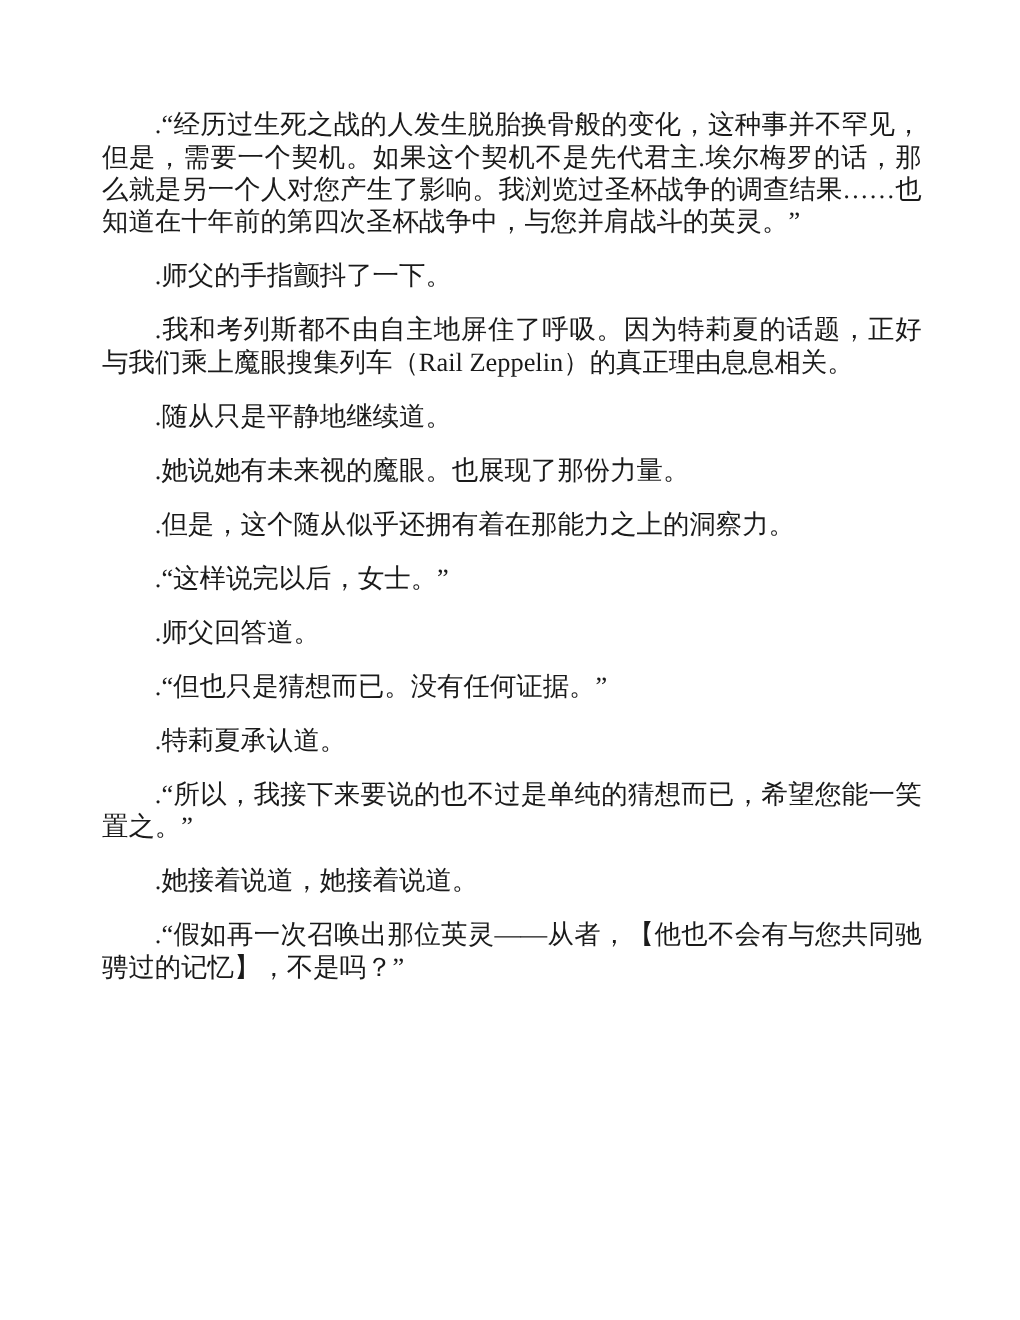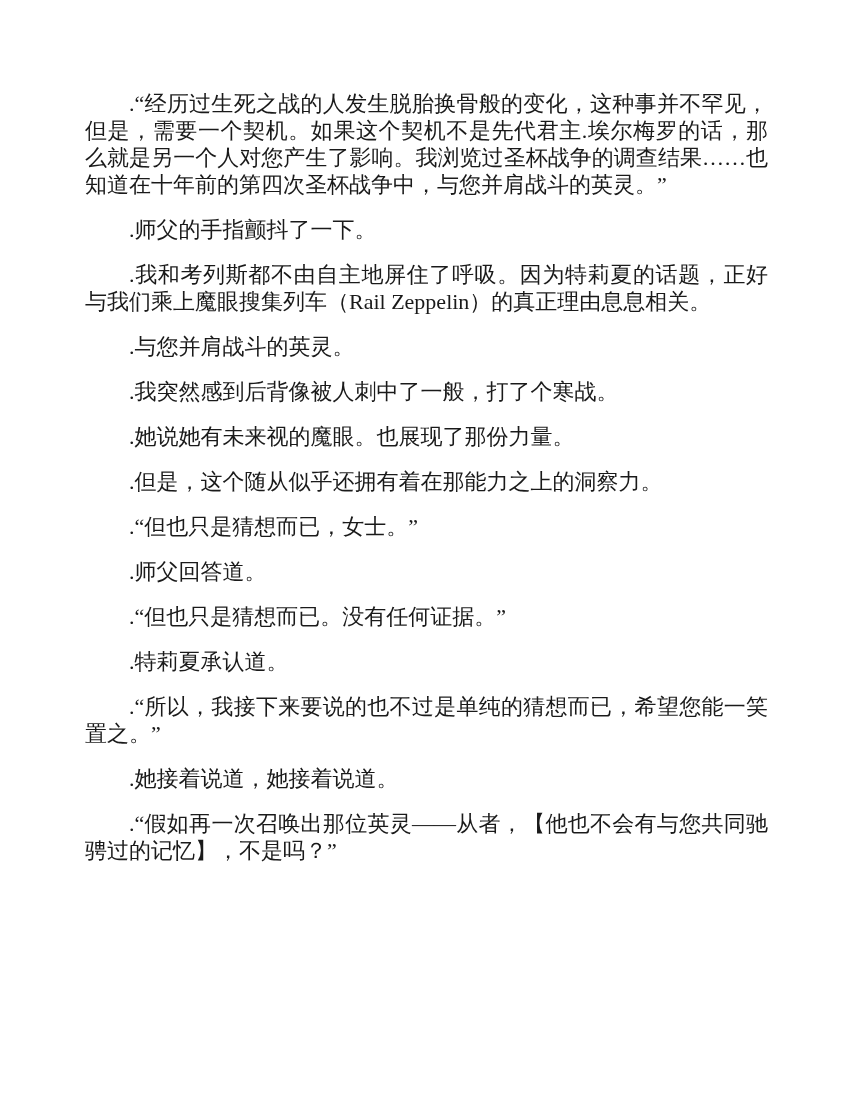--- a/index.html
+++ b/index.html
@@ -31,25 +31,24 @@
   }
 </style>
 </head>
 <body>
 
 <div class="page">
   <div class="content">
     <p>.“经历过生死之战的人发生脱胎换骨般的变化，这种事并不罕见，但是，需要一个契机。如果这个契机不是先代君主.埃尔梅罗的话，那么就是另一个人对您产生了影响。我浏览过圣杯战争的调查结果……也知道在十年前的第四次圣杯战争中，与您并肩战斗的英灵。”</p>
     <p>.师父的手指颤抖了一下。</p>
     <p>.我和考列斯都不由自主地屏住了呼吸。因为特莉夏的话题，正好与我们乘上魔眼搜集列车（Rail Zeppelin）的真正理由息息相关。</p>
-    <p>.与您并肩战斗的英灵。</p>
-    <p>.我突然感到后背像被人刺中了一般，打了个寒战。</p>
+    <p>.随从只是平静地继续道。</p>
     <p>.她说她有未来视的魔眼。也展现了那份力量。</p>
     <p>.但是，这个随从似乎还拥有着在那能力之上的洞察力。</p>
-    <p>.“但也只是猜想而已，女士。”</p>
+    <p>.“这样说完以后，女士。”</p>
     <p>.师父回答道。</p>
     <p>.“但也只是猜想而已。没有任何证据。”</p>
     <p>.特莉夏承认道。</p>
     <p>.“所以，我接下来要说的也不过是单纯的猜想而已，希望您能一笑置之。”</p>
     <p>.她接着说道，她接着说道。</p>
     <p>.“假如再一次召唤出那位英灵——从者，【他也不会有与您共同驰骋过的记忆】，不是吗？”</p>
   </div>
 </div>
 
 </body></html>

